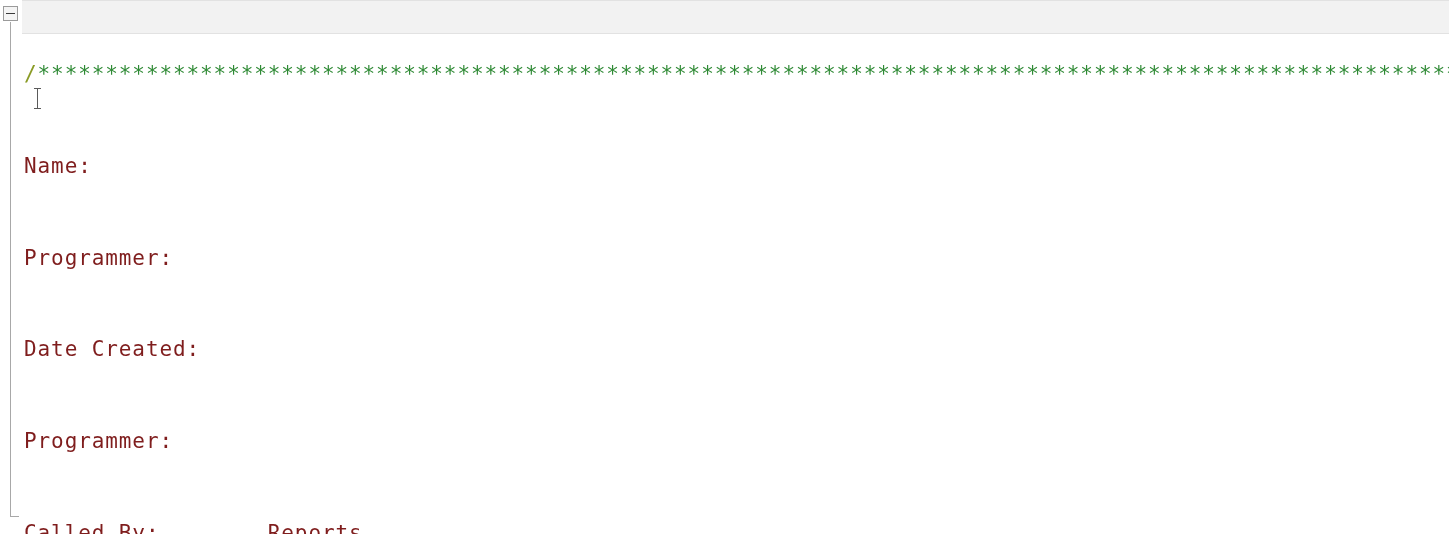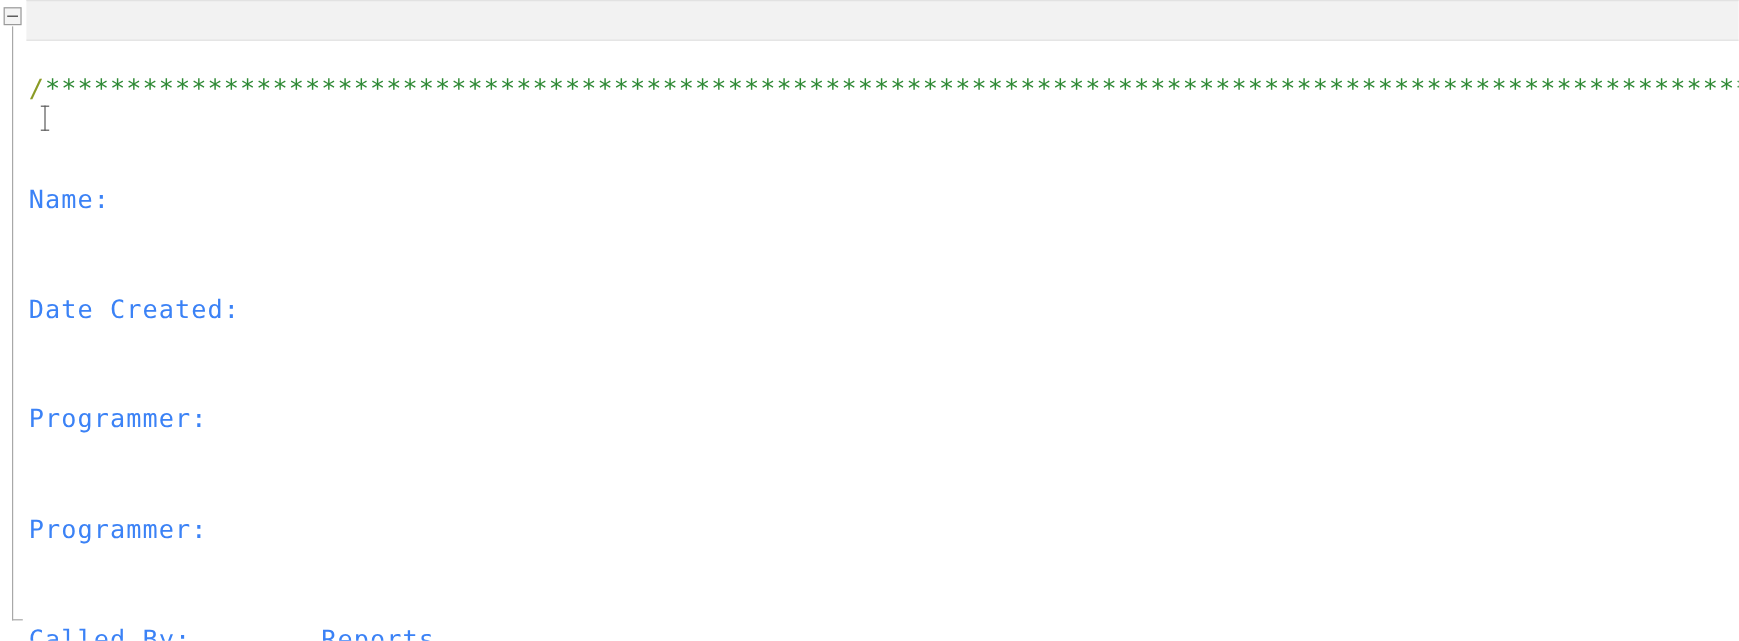--- a/index.html
+++ b/index.html
@@ -96,21 +96,21 @@
   .code-line {
     height: 34.8px;
     line-height: 34.8px;
     font-size: 21px;
     letter-spacing: 0.9px;
     white-space: pre;
     color: #2e8b2e;
     padding-left: 2px;
   }
 
-  .tok-comment   { color: #3b82f6; }
+  .tok-comment   { color: #7f1d1d; }
   .tok-stars     { color: #2f8a35; }
   .tok-slash     { color: #8a9b25; }
 
   
   .line-0 { position: relative; z-index: 2; }
 
   .caret {
     display: inline-block;
     width: 0;
     position: relative;
@@ -149,23 +149,23 @@
     <div class="fold-line"></div>
     <div class="fold-foot"></div>
   </div>
 
   <div id="code">
 
     <div class="code-line line-0"><span class="tok-slash">/</span><span class="caret"></span><span class="tok-stars">************************************************************************************************************************</span></div>
 
     <div class="code-line"><span class="tok-comment">Name:</span></div>
 
+    <div class="code-line"><span class="tok-comment">Programmer:</span></div>
+
     <div class="code-line"><span class="tok-comment">Date Created:</span></div>
-
-    <div class="code-line"><span class="tok-comment">Programmer:</span></div>
 
     <div class="code-line"><span class="tok-comment">Programmer:</span></div>
 
     <div class="code-line"><span class="tok-comment">Called By:        Reports</span></div>
 
     
 
     
 
     

